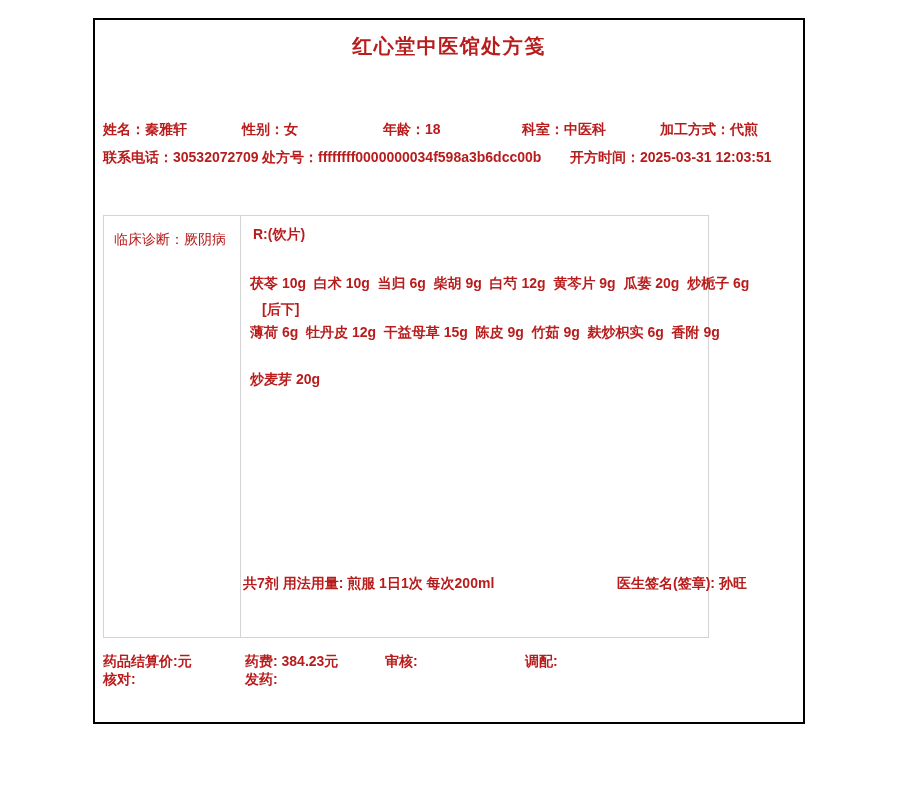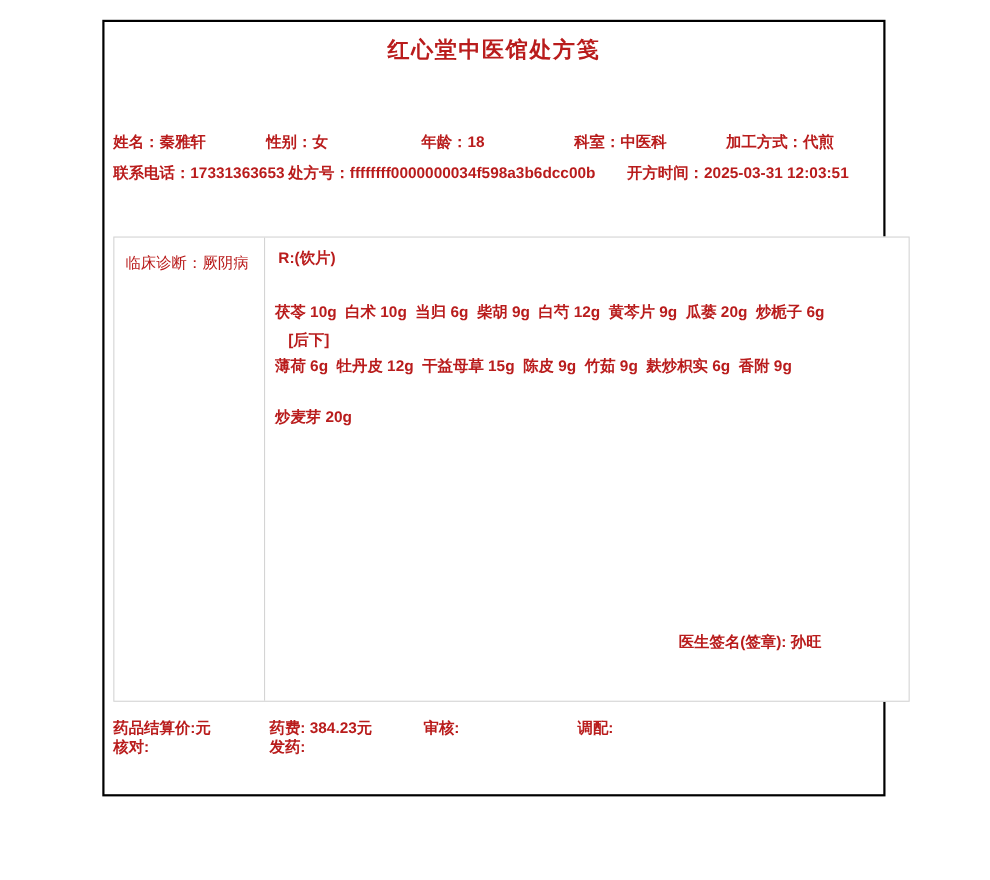--- a/index.html
+++ b/index.html
@@ -11,21 +11,21 @@
   .sheet {
     position:absolute; left:93px; top:18px; width:712px; height:706px;
     border:2px solid #000000; box-sizing:border-box; background:#ffffff;
   }
   .abs { position:absolute; white-space:pre; line-height:17px;font-weight:bold; }
   .title {
     position:absolute; top:14px; left:0; width:100%; text-align:center;
     font-size:20px; font-weight:bold; letter-spacing:1.5px; line-height:24px;
   }
   .rx-box {
-    position:absolute; left:8px; top:195px; width:724px; height:423px;
+    position:absolute; left:8px; top:195px; width:606px; height:423px;
     border:1px solid #d4d4d4; box-sizing:border-box; display:flex; background:#ffffff;
   }
   .diag-cell {
     width:137px; flex:0 0 137px; border-right:1px solid #d4d4d4;
     padding:15px 6px 0 10px; box-sizing:border-box; white-space:pre; line-height:17px;
   }
   .rx-cell { position:relative; flex:1 1 auto; }
   .advice { white-space:normal; width:374px; line-height:18px; }
 </style>
 </head>
@@ -35,32 +35,33 @@
   <div class="sheet">
 
     <div class="title">红心堂中医馆处方笺</div>
 
     <div class="abs" style="left:8px;top:101px"><span>姓名：</span><span>秦雅轩</span></div>
     <div class="abs" style="left:147px;top:101px"><span>性别：</span><span>女</span></div>
     <div class="abs" style="left:288px;top:101px"><span>年龄：</span><span>18</span></div>
     <div class="abs" style="left:427px;top:101px"><span>科室：</span><span>中医科</span></div>
     <div class="abs" style="left:565px;top:101px"><span>加工方式：</span><span>代煎</span></div>
 
-    <div class="abs" style="left:8px;top:129px"><span>联系电话：</span><span>17331363653</span></div>
+    <div class="abs" style="left:8px;top:129px"><span>联系电话：</span><span>30532072709</span></div>
     <div class="abs" style="left:167px;top:129px"><span>处方号：</span><span>ffffffff0000000034f598a3b6dcc00b</span></div>
     <div class="abs" style="left:475px;top:129px"><span>开方时间：</span><span>2025-03-31 12:03:51</span></div>
 
     <div class="rx-box">
       <div class="diag-cell"><span>临床诊断：</span><span>厥阴病</span></div>
       <div class="rx-cell">
         <div class="abs" style="left:12px;top:10px">R:(饮片)</div>
         <div class="abs" style="left:9px;top:59px">茯苓 10g  白术 10g  当归 6g  柴胡 9g  白芍 12g  黄芩片 9g  瓜蒌 20g  炒栀子 6g</div>
         <div class="abs" style="left:21px;top:85px">[后下]</div>
         <div class="abs" style="left:9px;top:108px">薄荷 6g  牡丹皮 12g  干益母草 15g  陈皮 9g  竹茹 9g  麸炒枳实 6g  香附 9g</div>
         <div class="abs" style="left:9px;top:155px">炒麦芽 20g</div>
+        <div class="abs" style="left:2px;top:359px">共7剂 用法用量: 煎服 1日1次 每次200ml</div>
         <div class="abs" style="left:376px;top:359px">医生签名(签章): 孙旺</div>
       </div>
     </div>
 
     <div class="abs" style="left:8px;top:633px">药品结算价:元</div>
     <div class="abs" style="left:150px;top:633px">药费: 384.23元</div>
     <div class="abs" style="left:290px;top:633px">审核:</div>
     <div class="abs" style="left:430px;top:633px">调配:</div>
     <div class="abs" style="left:8px;top:651px">核对:</div>
     <div class="abs" style="left:150px;top:651px">发药:</div>

